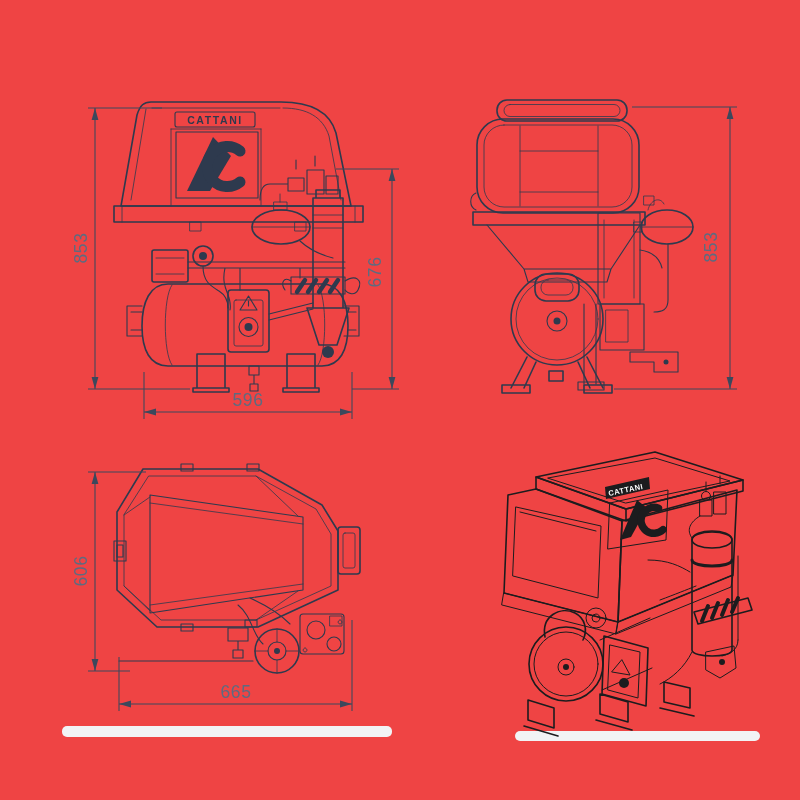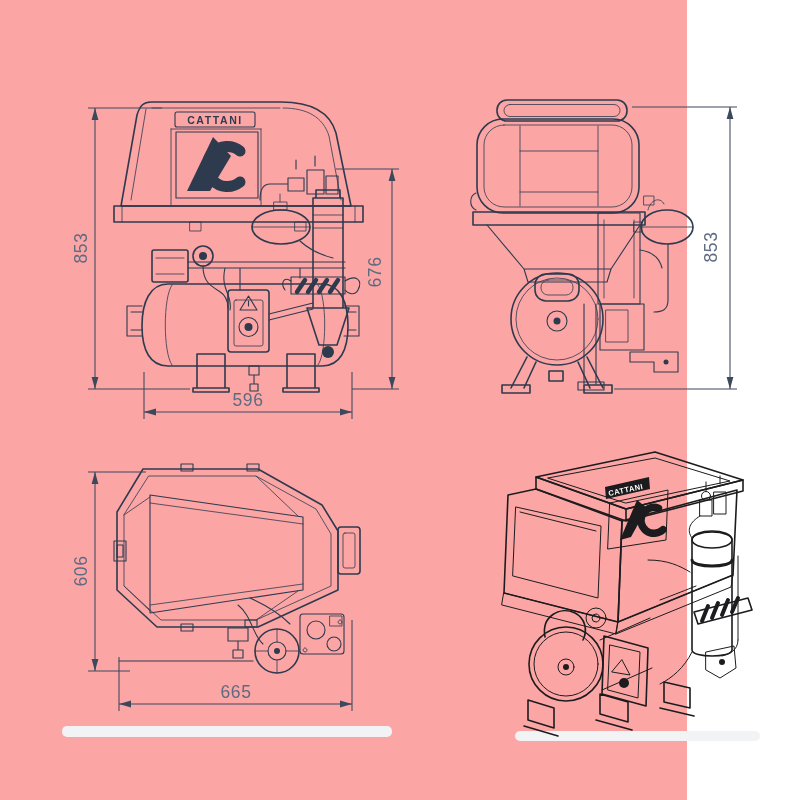--- a/index.html
+++ b/index.html
@@ -1,18 +1,18 @@
 <!DOCTYPE html>
 <html><head>
 <meta charset="utf-8">
 <style>
   * { margin:0; padding:0; box-sizing:border-box; }
   html,body { width:800px; height:800px; background:#ffffff; overflow:hidden;
               font-family:"Liberation Sans", sans-serif; }
-  .canvas { width:687px; height:800px; position:relative; background:#fca5a5; }
+  .canvas { width:800px; height:800px; position:relative; background:#ef4444; }
   svg { display:block; }
 
   
   .ln  { stroke:#2e3a4e; fill:none; stroke-linecap:round; stroke-linejoin:round; }
   .w16 { stroke-width:1.6; }
   .w11 { stroke-width:1.1; }
   .w08 { stroke-width:0.8; }
   .fl  { fill:#2e3a4e; stroke:none; }
 
   

